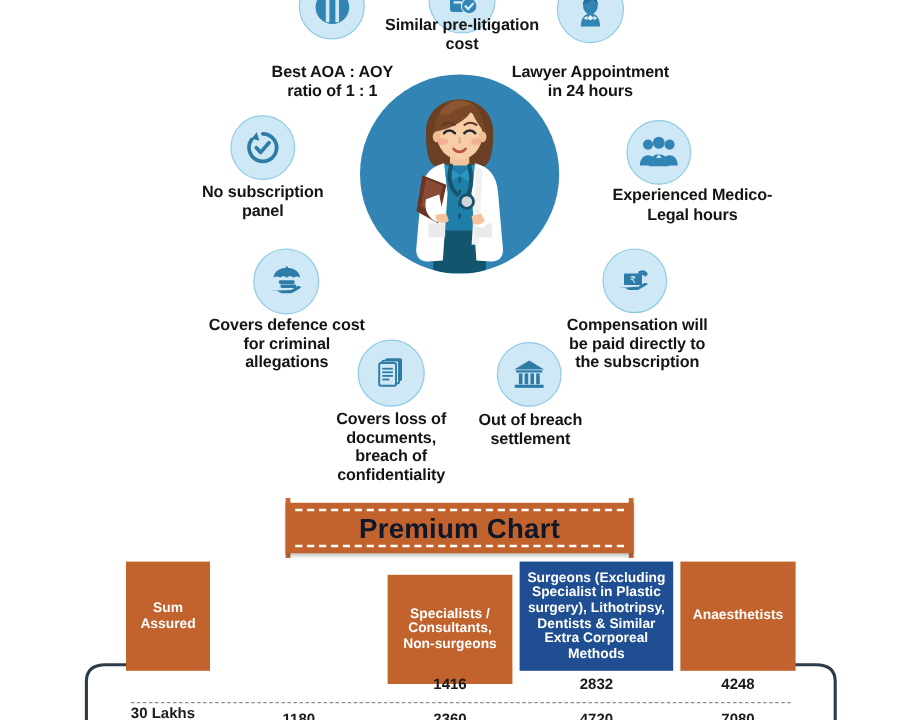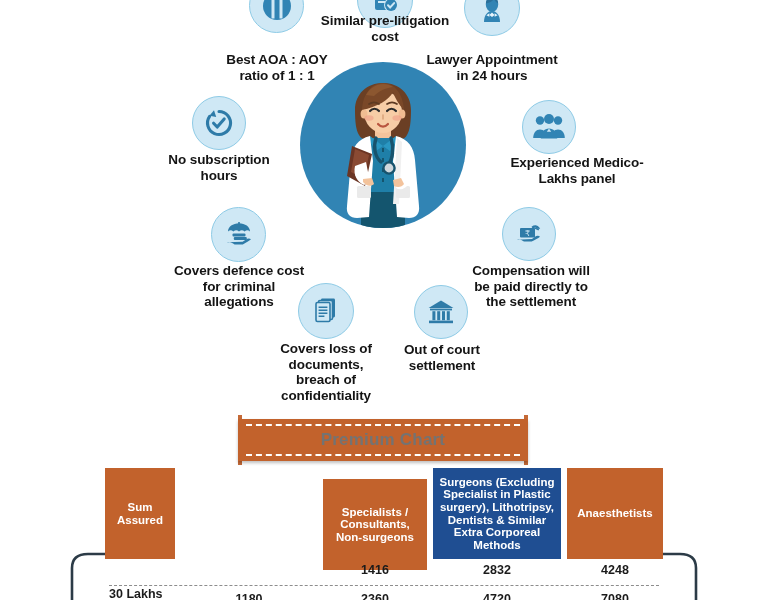--- a/index.html
+++ b/index.html
@@ -71,23 +71,23 @@
     width: 4px; height: 50px;
     top: -4px;
     background: #c2622c;
     opacity: .95;
   }
   #premium-ribbon-l { left: 0px; }
   #premium-ribbon-r { right: 0px; }
   #premium-title {
     position: absolute; inset: 0;
     display: flex; align-items: center; justify-content: center;
-    color: #737373;
+    color: #0f172a;
     font-weight: bold;
-    font-size: 17px;
+    font-size: 23px;
     letter-spacing: .2px;
   }
 
   
   #table-area {
     position: absolute;
     left: 66px; top: 464px;
     width: 636px; height: 136px;
   }
   #bracket { position: absolute; left: 0; top: 0; width: 636px; height: 136px; }
@@ -190,39 +190,39 @@
     <span>
       <svg width="34" height="34" viewBox="0 0 34 34">
         <path d="M17 5.5a11.5 11.5 0 1 1-9.4 4.9" stroke="#2e7ba8" stroke-width="3.1" fill="none" stroke-linecap="round"></path>
         <path d="M12 4.2l-4.6 5.6 6.8 1.3z" fill="#2e7ba8"></path>
         <path d="M11.6 17.2l3.6 3.8 7-8" stroke="#2e7ba8" stroke-width="3.1" fill="none" stroke-linecap="round" stroke-linejoin="round"></path>
       </svg>
     </span>
   </div>
   <div class="caption" style="left:137px; top:152px; width:164px;">
     <span style="white-space:pre-line;">No subscription
-hours</span>
+panel</span>
   </div>
 
   <div class="bubble" style="left:522px; top:100px; width:54px; height:54px;">
     <span>
       <svg width="36" height="32" viewBox="0 0 36 32">
         <circle cx="9" cy="9.5" r="4.2" fill="#3184b4"></circle>
         <path d="M2.2 27c0-5.4 3-8.6 6.8-8.6S15.8 21.6 15.8 27z" fill="#3184b4"></path>
         <circle cx="27" cy="9.5" r="4.2" fill="#3184b4"></circle>
         <path d="M20.2 27c0-5.4 3-8.6 6.8-8.6S33.8 21.6 33.8 27z" fill="#3184b4"></path>
         <circle cx="18" cy="8" r="5" fill="#3184b4"></circle>
         <path d="M9.8 27.5c0-6.2 3.5-10 8.2-10s8.2 3.8 8.2 10z" fill="#3184b4"></path>
         <path d="M18 17.5l-2.2 3.2h4.4z" fill="#cfe8f5"></path>
       </svg>
     </span>
   </div>
   <div class="caption" style="left:490px; top:155px; width:174px;">
     <span style="white-space:pre-line;">Experienced Medico-
-Lakhs panel</span>
+Legal hours</span>
   </div>
 
   <div class="bubble" style="left:211px; top:207px; width:55px; height:55px;">
     <span>
       <svg width="34" height="34" viewBox="0 0 34 34">
         <path d="M6 13.4c0-4.6 4.9-8.2 11-8.2s11 3.6 11 8.2c-1.9-1.4-3.4-1.4-5.4 0-1.9-1.5-3.6-1.5-5.6 0-1.9-1.5-3.6-1.5-5.6 0C9.4 12 7.9 12 6 13.4z" fill="#2e7ba8"></path>
         <rect x="16.2" y="4" width="1.6" height="3" fill="#2e7ba8"></rect>
         <g fill="#2e7ba8">
           <rect x="10.5" y="15.6" width="13" height="3" rx="1"></rect>
           <rect x="11.8" y="19" width="13" height="3" rx="1"></rect>
@@ -243,21 +243,21 @@
         <rect x="8" y="11" width="15" height="9.6" rx="1" fill="#2e7ba8"></rect>
         <text x="15.5" y="18.6" font-size="8" fill="#cfe8f5" text-anchor="middle" font-family="DejaVu Sans, sans-serif">₹</text>
         <path d="M20 10.4c2.6-1.8 5.2-1.6 6.6.6l-3 .2 3.2 1.6" fill="none" stroke="#2e7ba8" stroke-width="1.8"></path>
         <path d="M5 22.8c2.4-.7 4.8.3 6.9 1.8h7.8c3.6-1.8 6.3-3.4 8.3-4.9-1.5-1.5-3.4-1-5.4.4l-2.6 1.8" fill="#2e7ba8"></path>
       </svg>
     </span>
   </div>
   <div class="caption" style="left:446px; top:263px; width:170px;">
     <span style="white-space:pre-line;">Compensation will
 be paid directly to
-the settlement</span>
+the subscription</span>
   </div>
 
   <div class="bubble" style="left:298px; top:283px; width:56px; height:56px;">
     <span>
       <svg width="32" height="32" viewBox="0 0 32 32">
         <rect x="11" y="3.5" width="14" height="19" rx="1.4" fill="#2e7ba8"></rect>
         <rect x="8.5" y="5.5" width="14" height="19" rx="1.4" fill="#cfe8f5" stroke="#2e7ba8" stroke-width="1.6"></rect>
         <rect x="6" y="7.5" width="14" height="19" rx="1.4" fill="#cfe8f5" stroke="#2e7ba8" stroke-width="1.6"></rect>
         <g fill="#2e7ba8">
           <rect x="8.6" y="11.5" width="8.8" height="1.5"></rect>
@@ -284,21 +284,21 @@
           <rect x="7.4" y="15.2" width="3" height="9"></rect>
           <rect x="12.2" y="15.2" width="3" height="9"></rect>
           <rect x="17" y="15.2" width="3" height="9"></rect>
           <rect x="21.8" y="15.2" width="3" height="9"></rect>
         </g>
         <rect x="4" y="24.6" width="24" height="2.6" fill="#2e7ba8"></rect>
       </svg>
     </span>
   </div>
   <div class="caption" style="left:372px; top:342px; width:140px;">
-    <span style="white-space:pre-line;">Out of court
+    <span style="white-space:pre-line;">Out of breach
 settlement</span>
   </div>
 
   <div id="doctor-circle">
     <svg width="166" height="166" viewBox="0 0 166 166">
 
       <path d="M55 48c0-16 12-27 28-27s28 11 28 27c0 12-1 20-4 25-2 4-6 5-9 3-4 6-26 6-30 0-3 2-7 1-9-3-3-5-4-13-4-25z" fill="#6b3f24"></path>
 
       <rect x="75" y="62" width="16" height="20" fill="#f3c39c"></rect>
 

